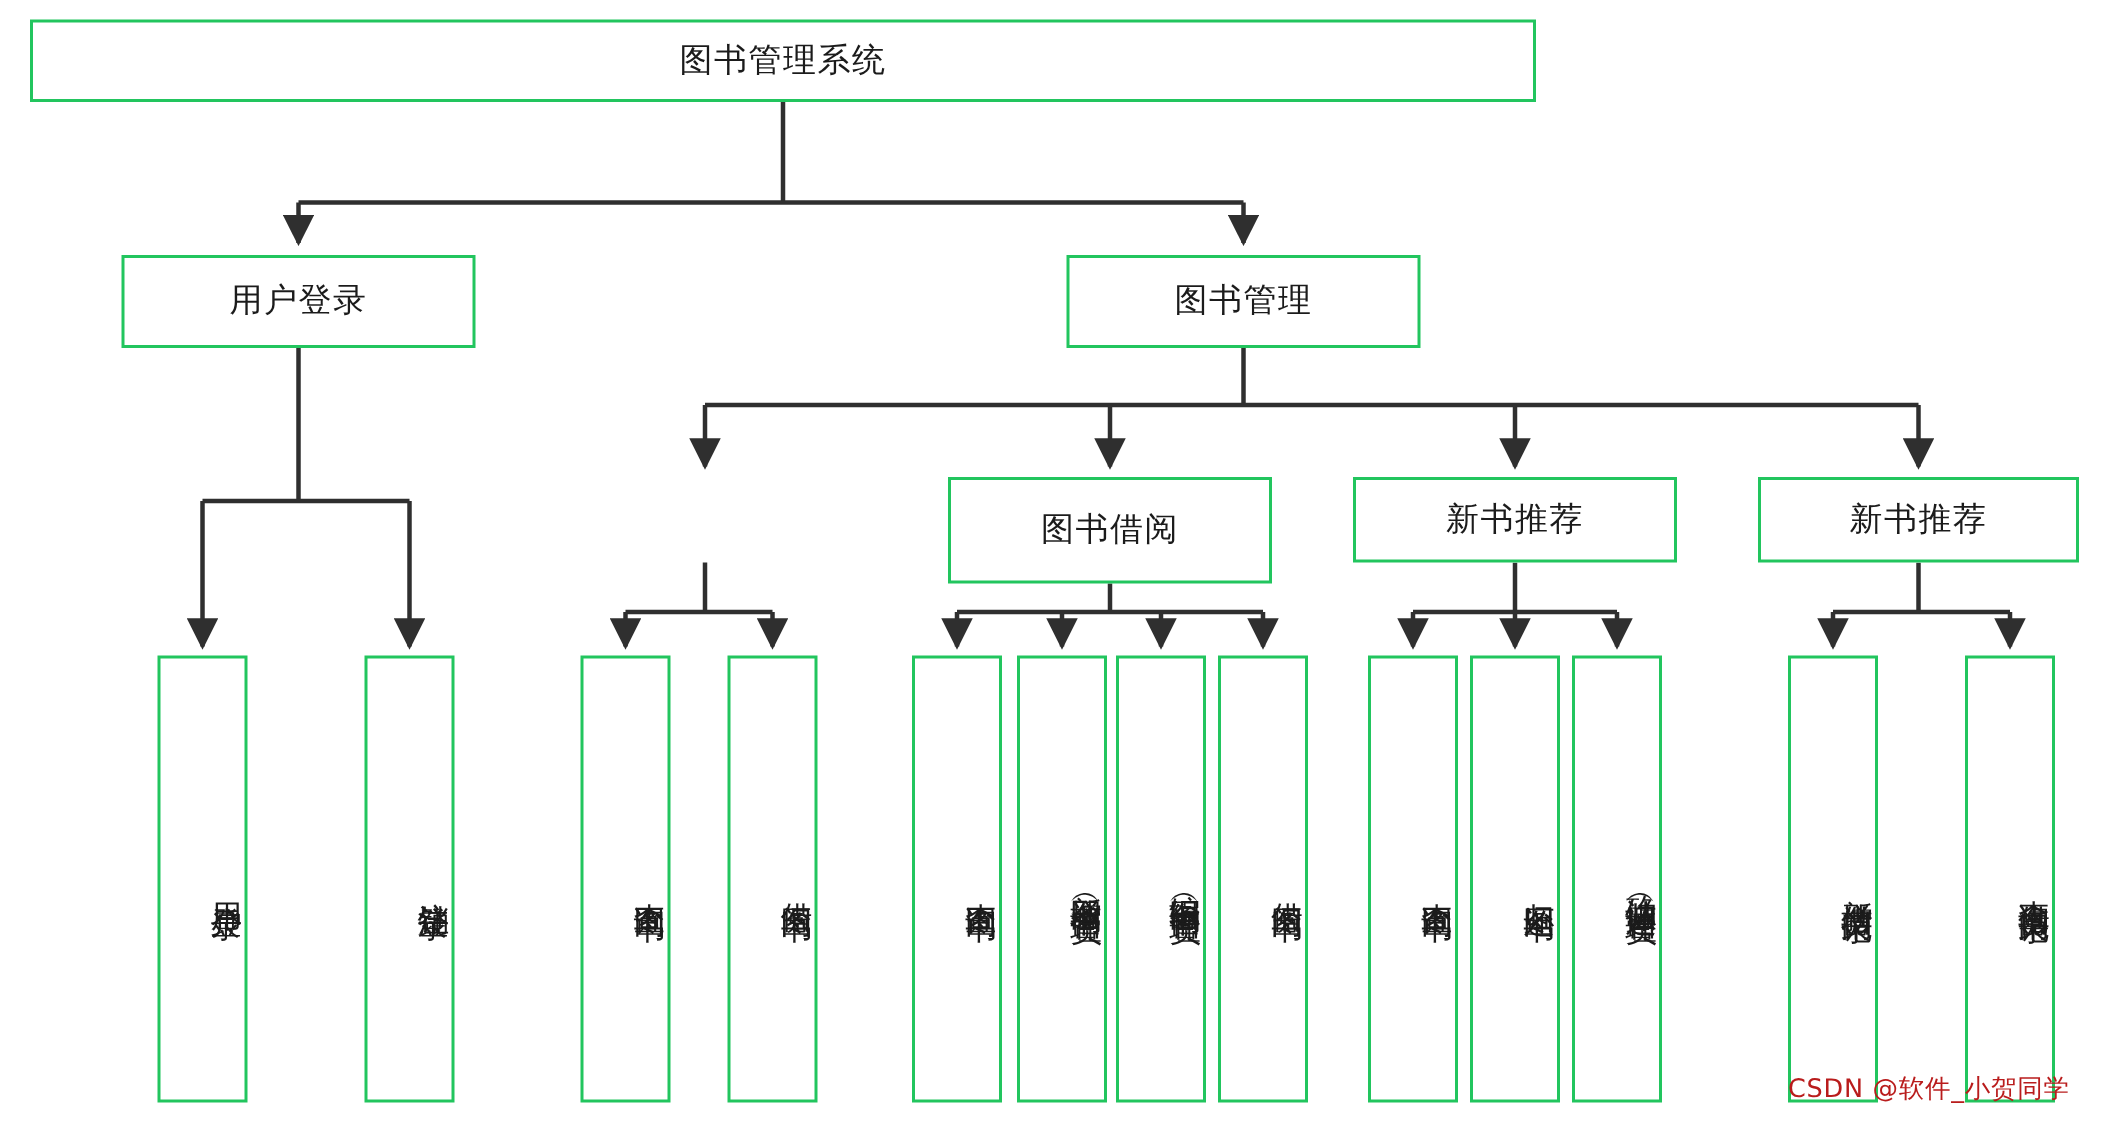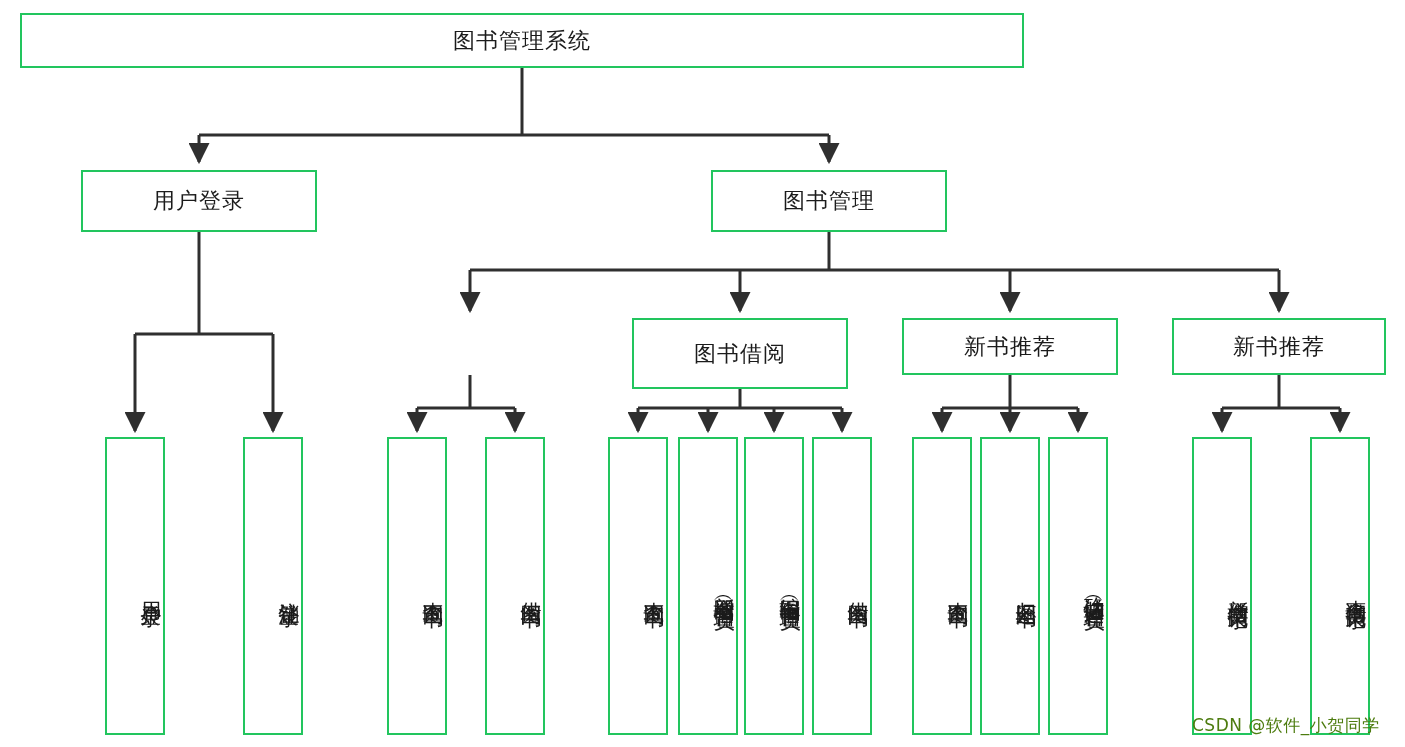--- a/index.html
+++ b/index.html
@@ -50,21 +50,21 @@
     justify-content: center;
   }
   .node .label {
     display: block;
   }
   #watermark {
     position: absolute;
     left: 1192px;
     top: 714px;
     font-size: 17px;
-    color: #4d7c0f;
+    color: #b91c1c;
     letter-spacing: 0.5px;
     white-space: nowrap;
     pointer-events: none;
   }
 </style>
 </head>
 <body>
 
 <div id="canvas">
 

